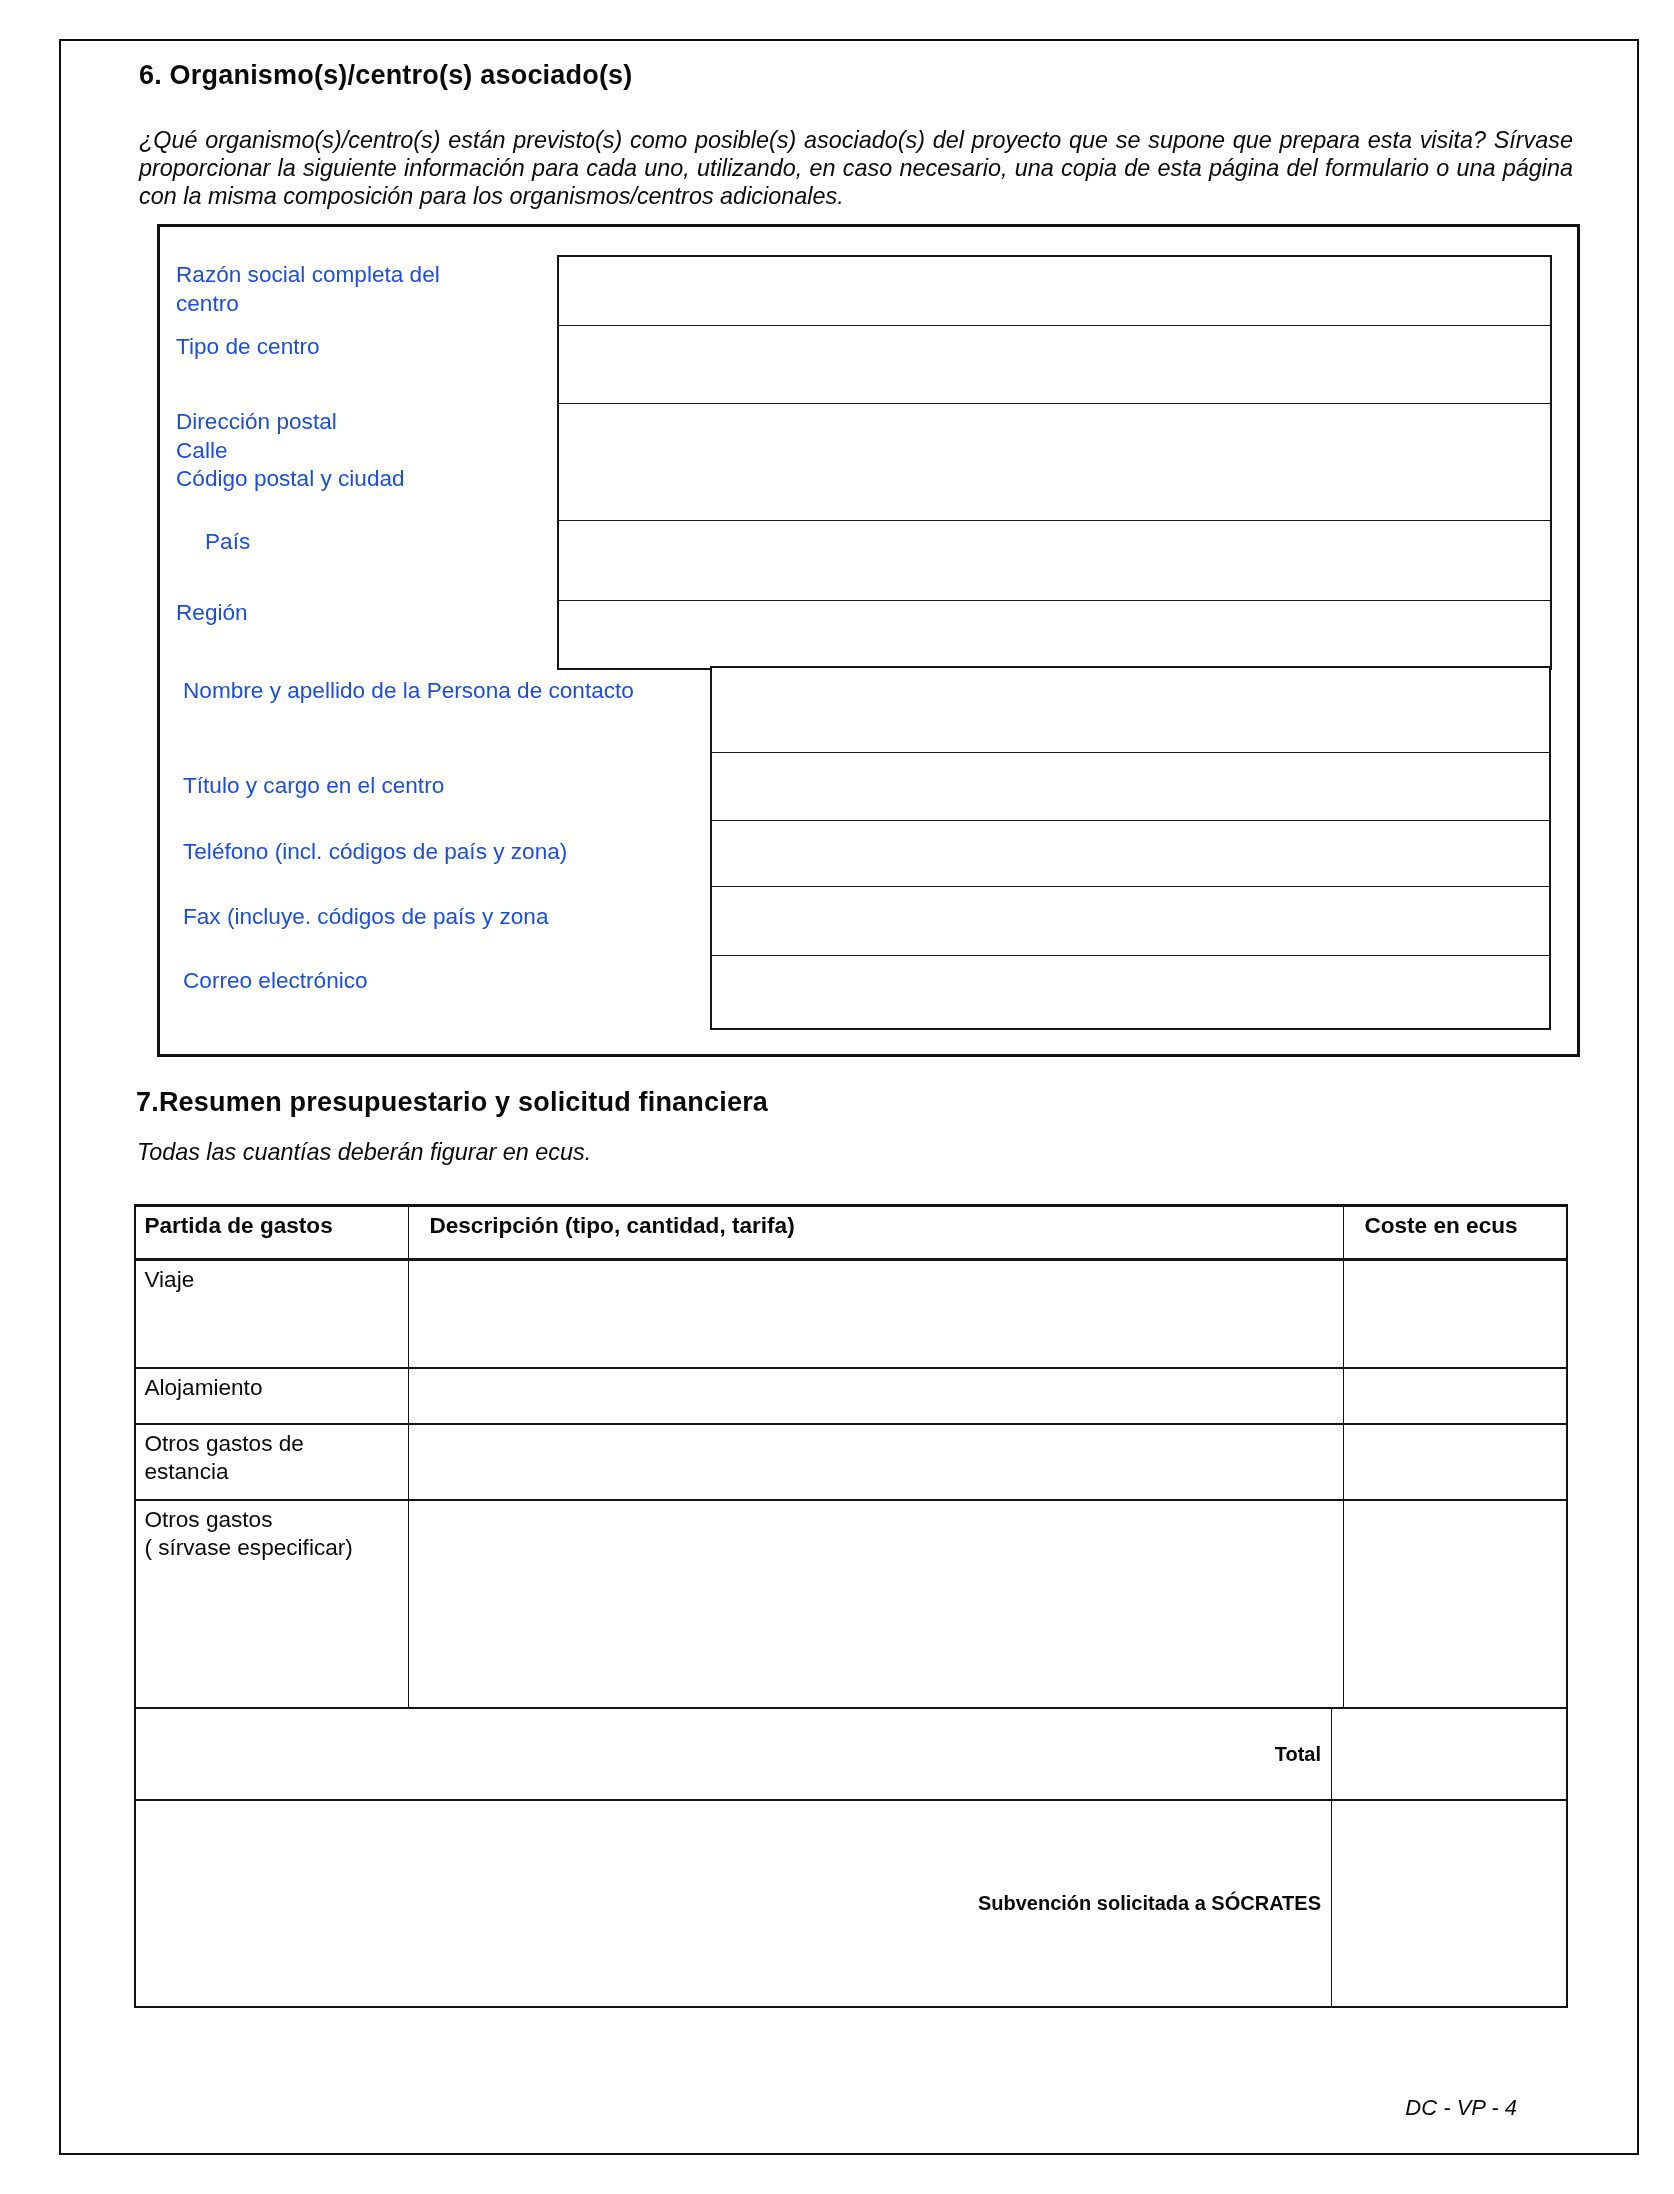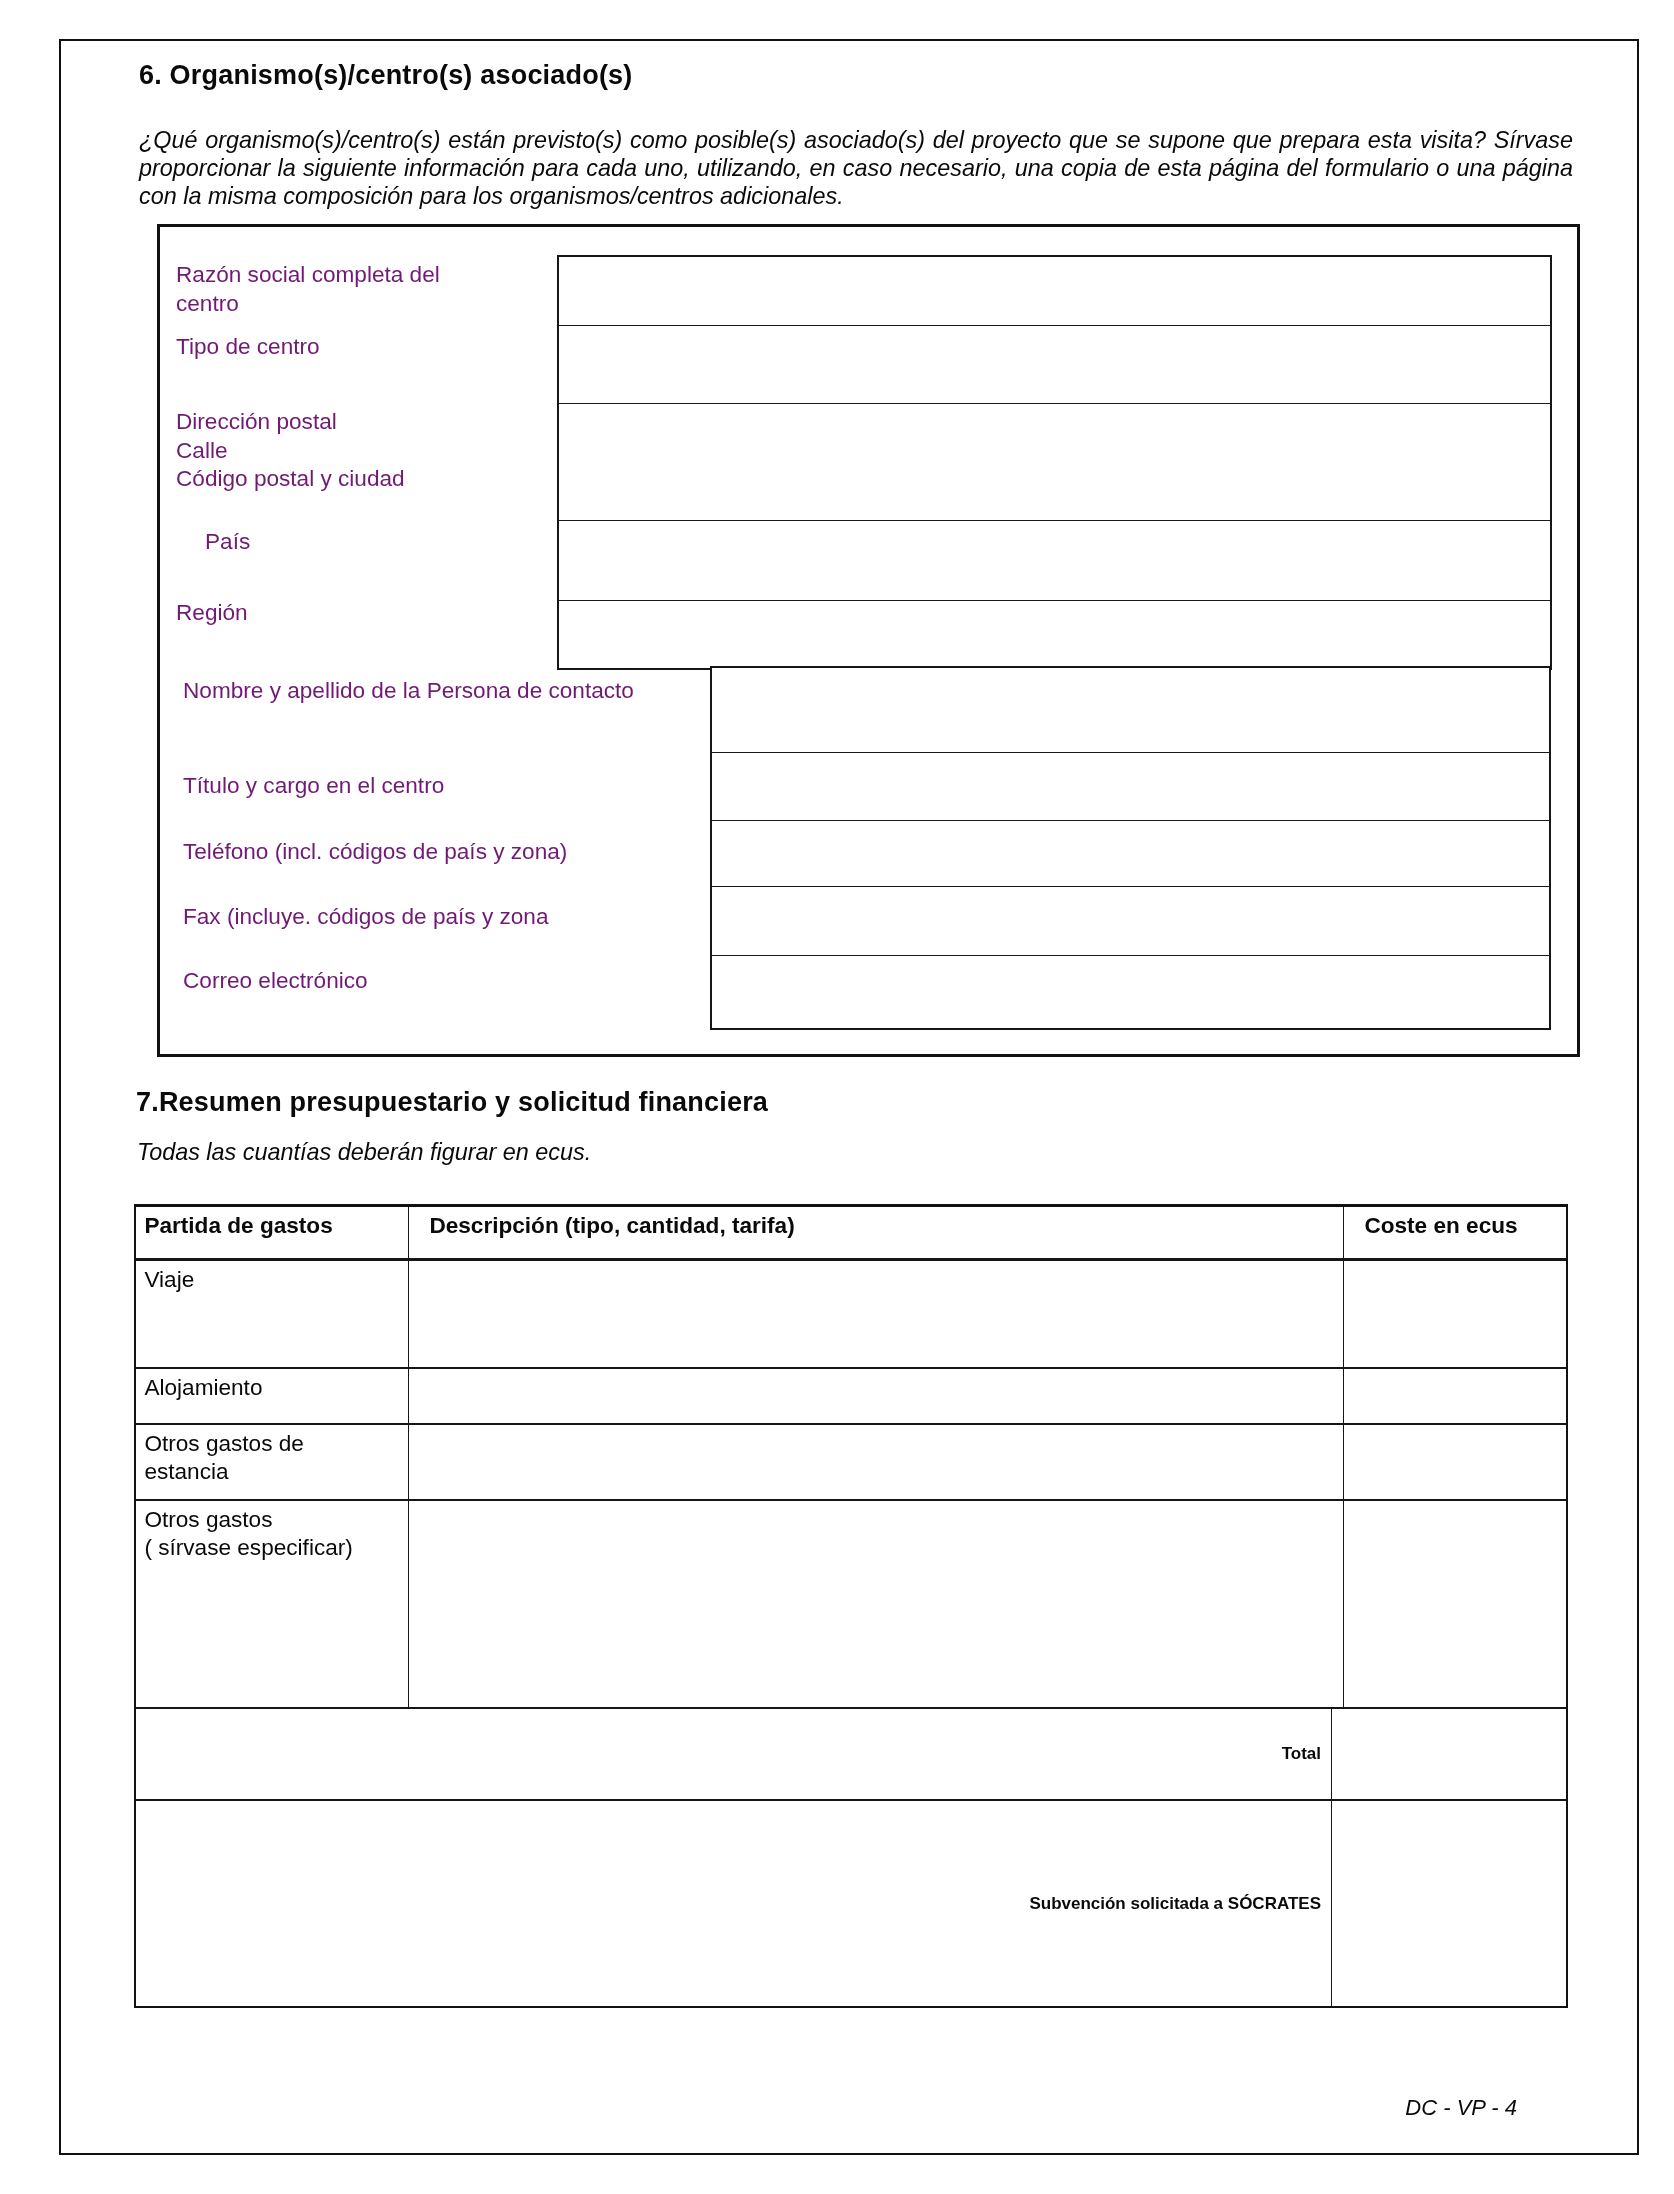--- a/index.html
+++ b/index.html
@@ -27,21 +27,21 @@
   }
   .note-italic{
     font-size:23.4px;font-style:italic;white-space:nowrap;
   }
   
   .assoc-box{
     left:157px;top:224px;width:1417px;height:827px;
     border:3.3px solid #111;
   }
   .field-label{
-    font-size:22.6px;line-height:28.5px;white-space:pre-line;color:#701a75;
+    font-size:22.6px;line-height:28.5px;white-space:pre-line;color:#1d4ed8;
   }
   .stack{
     border:2.5px solid #161616;
     background:#fff;
   }
   .stack-a{left:557px;top:255px;width:991px;height:411px;}
   .stack-b{left:710px;top:666px;width:837px;height:360px;}
   .srow{border-bottom:1.7px solid #1a1a1a;box-sizing:border-box;}
   .srow:last-child{border-bottom:none;}
   
@@ -55,21 +55,21 @@
   .trow.hdr{border-bottom-width:3.3px;}
   .c1{width:273px;border-right:1.7px solid #161616;box-sizing:border-box;}
   .c2{width:923px;border-right:1.7px solid #161616;box-sizing:border-box;}
   .c3{flex:1;}
   .cmerged{width:1196px;border-right:1.7px solid #161616;box-sizing:border-box;
     display:flex;align-items:center;justify-content:flex-end;}
   .cell-text{
     font-size:22.6px;line-height:28px;padding:5px 8.4px 0 8.4px;white-space:pre-line;
   }
   .hdr .cell-text{font-weight:bold;}
-  .right-bold{font-size:17px;font-weight:bold;padding-right:10px;white-space:nowrap;text-align:center;}
+  .right-bold{font-size:20px;font-weight:bold;padding-right:10px;white-space:nowrap;text-align:center;}
   .footer-code{
     font-size:22px;font-style:italic;white-space:nowrap;
   }
 </style>
 </head>
 <body>
 
 <div id="sheet">
 
   <div class="abs page-border"></div>

